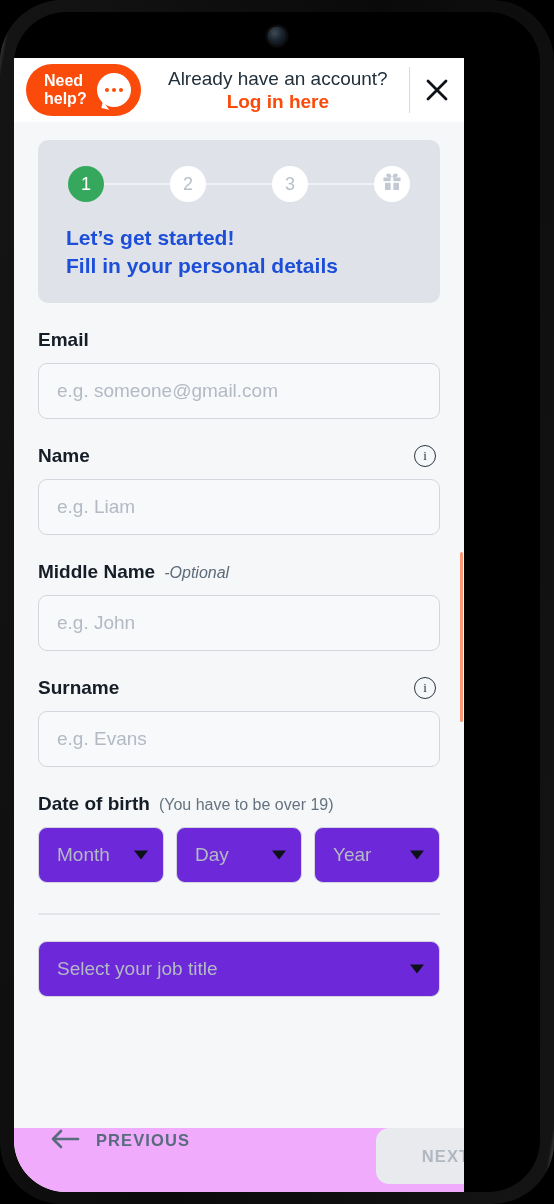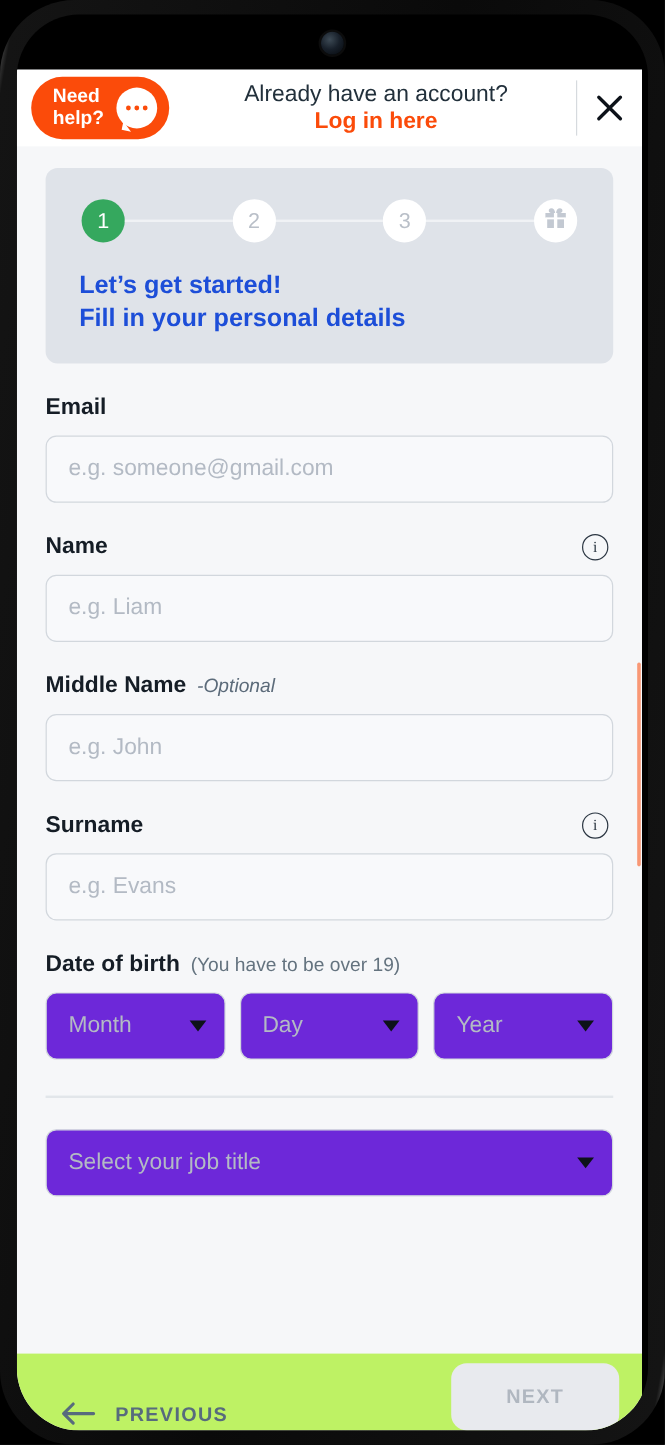--- a/index.html
+++ b/index.html
@@ -79,21 +79,21 @@
     width: 19px; height: 19px; border-radius: 50%;
     background: radial-gradient(circle at 38% 34%, #3d4a55 0%, #18202a 48%, #05080c 100%);
     box-shadow: 0 0 0 2px #0c0c0c;
     z-index: 7;
   }
 
   
   .app {
     position: absolute;
     left: 0; top: 46px;
-    width: 521px; height: 1134px;
+    width: 450px; height: 1134px;
     background: #f6f7f9;
     overflow: hidden;
   }
 
   
   .app-header {
     position: relative;
     height: 64px;
     background: #fff;
     display: flex;
@@ -243,22 +243,22 @@
   .divider {
     height: 1.4px; background: #e2e6ea;
     margin: 30px 0 0 0;
   }
 
   
   .bottom-nav {
     position: absolute;
     left: 0; bottom: 0;
     width: 526px; height: 64px;
-    background: #bef264;
-    display: flex; align-items: flex-end;
+    background: #f0abfc;
+    display: flex; align-items: flex-start;
     justify-content: space-between;
     padding: 0 24px 0 36px;
     z-index: 4;
   }
   .prev-btn {
     display: flex; align-items: center; gap: 16px;
     cursor: pointer; background: none; border: none;
     font-family: "Liberation Sans", sans-serif;
   }
   .prev-label {

